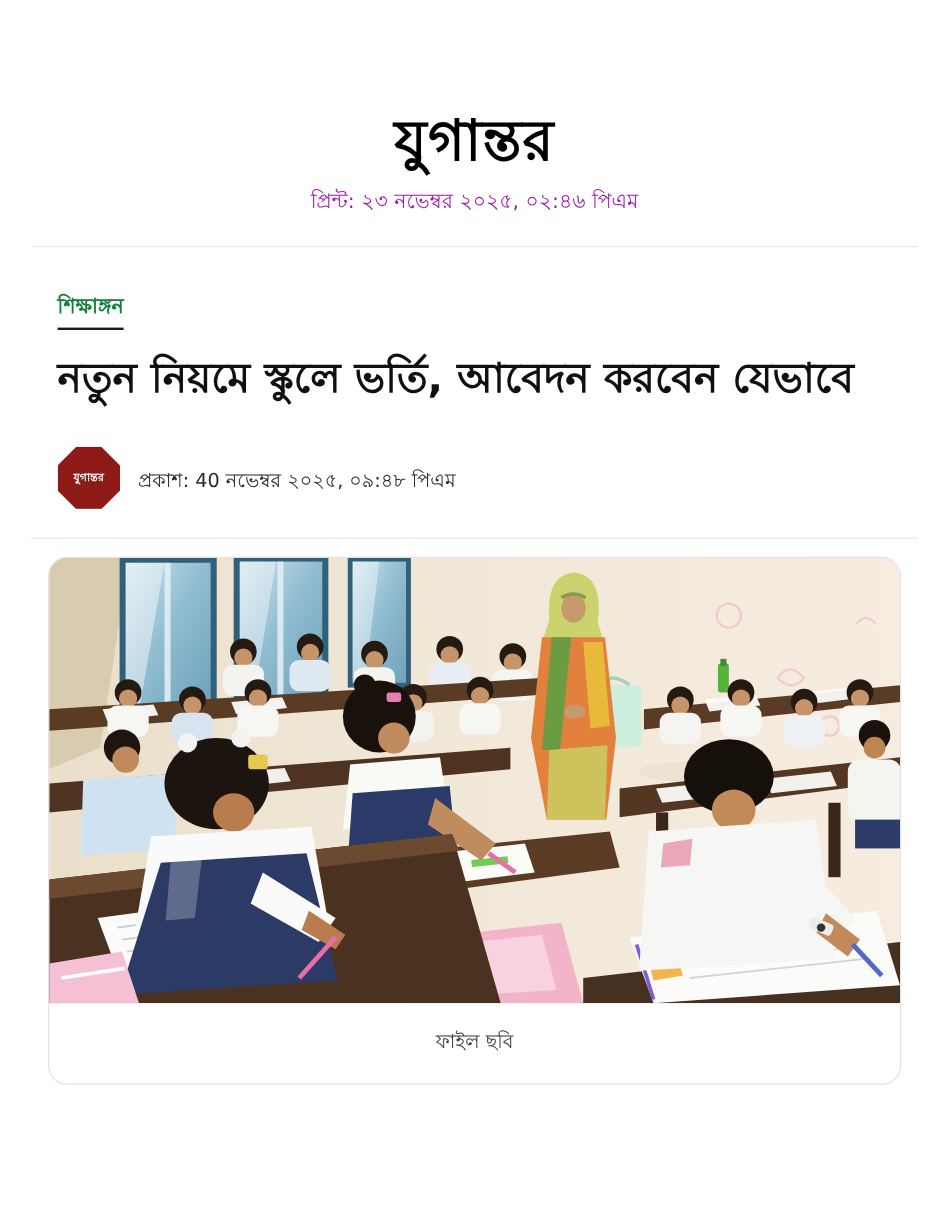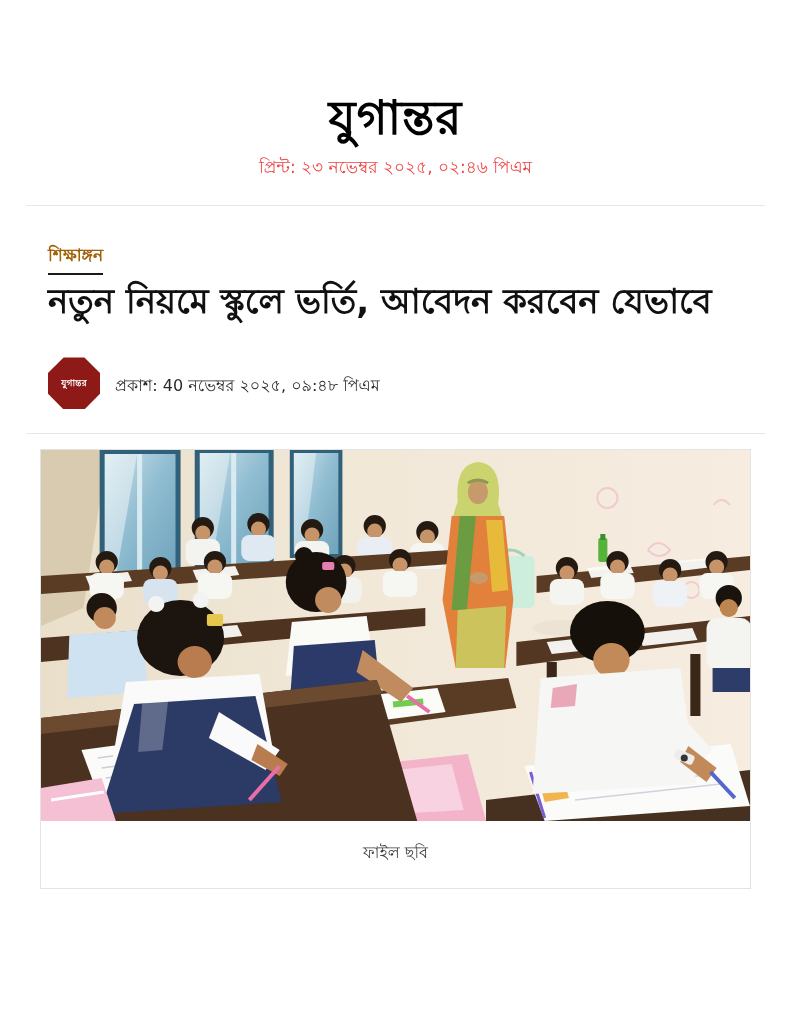--- a/index.html
+++ b/index.html
@@ -9,44 +9,44 @@
     font-family:"DejaVu Sans","Liberation Sans",sans-serif;
     color:#111;
   }
   .header { text-align:center; padding-top:92px; }
   .logo {
     display:inline-block;
     font-family:"DejaVu Serif","Liberation Serif",serif;
     font-size:47px; font-weight:800; color:#000; line-height:1.1;
     letter-spacing:1px; cursor:pointer;
   }
-  .print-line { margin-top:10px; font-size:17px; font-weight:500; color:#ef4444; }
+  .print-line { margin-top:10px; font-size:17px; font-weight:500; color:#a21caf; }
   .divider { height:1px; background:#e8e8e8; margin:23px 26px 0 26px; }
   .content { padding:0 48px; }
   .category {
     display:inline-block; margin-top:36px; font-size:17px; font-weight:700;
-    color:#a16207; border-bottom:2px solid #1a1a1a; padding-bottom:3px;
+    color:#15803d; border-bottom:2px solid #1a1a1a; padding-bottom:3px;
     cursor:pointer;
   }
   .headline {
-    font-size:34px; line-height:1.55; font-weight:700;
+    margin-top:15px; font-size:34px; line-height:1.55; font-weight:700;
     color:#101010; max-width:690px;
   }
   .author-row { display:flex; align-items:center; gap:15px; margin-top:30px; }
   .avatar {
     width:52px; height:52px; flex:0 0 52px; background:#8d1a17;
     clip-path:polygon(30% 0%,70% 0%,100% 30%,100% 70%,70% 100%,30% 100%,0% 70%,0% 30%);
     display:flex; align-items:center; justify-content:center;
     color:#fff; font-size:9px; font-weight:700; letter-spacing:.2px;
   }
   .author-name { font-size:17px; font-weight:700; color:#131313; }
   .publish-line { font-size:16px; color:#2a2a2a; margin-top:6px; }
   .divider2 { height:1px; background:#e8e8e8; margin:24px 26px 0 26px; }
   .figure {
-    margin:15px 40px 0 40px; border:1px solid #e3e3e3; border-radius:0;
+    margin:15px 40px 0 40px; border:1px solid #e3e3e3; border-radius:16px;
     overflow:hidden; background:#fff;
   }
   .photo { display:block; width:100%; height:371px; }
   .caption { text-align:center; font-size:16px; color:#3a3a3a; padding:19px 0 21px 0; }
 </style>
 </head>
 <body>
 
 <div class="header">
   <div class="logo">যুগান্তর</div>

